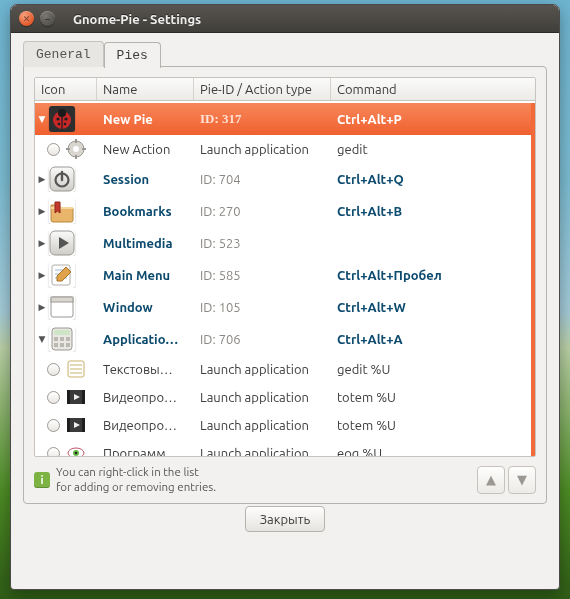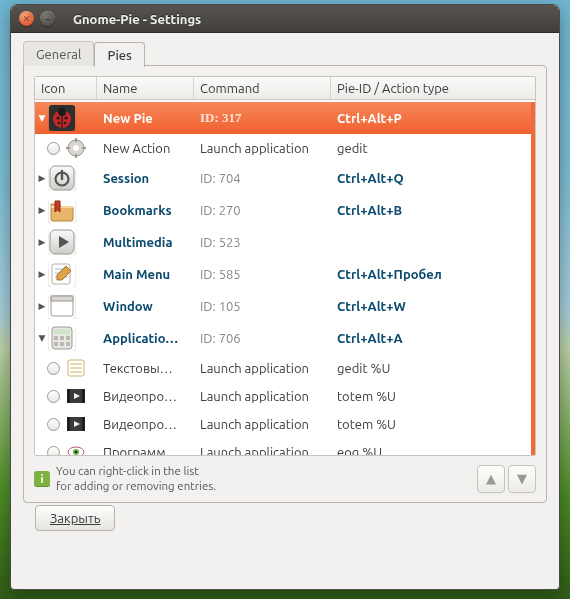--- a/index.html
+++ b/index.html
@@ -58,20 +58,21 @@
   }
   .tab {
     padding: 5px 12px 5px 12px;
     font-size: 13px;
     color: #3c3c3c;
     border: 1px solid transparent;
     border-bottom: none;
     border-radius: 4px 4px 0 0;
     margin-right: 0px;
     cursor: pointer;
+    font-family: Liberation Mono, monospace;
   }
   .tab.active {
     background: #f2f1f0;
     border-color: #b6b3ae;
     position: relative;
     top: 1px;
     font-weight: 500;
   }
   .tab.inactive {
     background: #e8e6e2;
@@ -181,23 +182,22 @@
   }
   .arrow-btn {
     width:28px; height:28px;
     border:1px solid #c6c3be; border-radius:4px;
     background: linear-gradient(to bottom,#fdfdfc,#ecebe8);
     display:inline-flex; align-items:center; justify-content:center;
     color:#9b9893;
     cursor:pointer;
   }
   .footer {
-    display:flex; justify-content:flex-start;
+    display:flex; justify-content:center;
     padding: 2px 12px 0 12px;
-    text-decoration: underline;
   }
   .btn {
     padding: 5px 14px;
     border:1px solid #b6b3ae; border-radius:4px;
     background: linear-gradient(to bottom,#fdfdfc,#e6e4e0);
     font-size:13px; color:#3c3c3c;
     cursor:pointer;
   }
   svg { display:block; }
 </style>
@@ -222,22 +222,22 @@
     <div class="tabs">
       <div class="tab inactive">General</div>
       <div class="tab active">Pies</div>
     </div>
 
     <div class="tab-panel">
       <div class="tree">
         <div class="tree-header">
           <div>Icon</div>
           <div>Name</div>
+          <div>Pie-ID / Action type</div>
           <div>Command</div>
-          <div>Pie-ID / Action type</div>
         </div>
         <div class="tree-body" id="tree-body">
             <div class="row top selected">
               <div class="c-icon">
                 <span class="expander">▼</span>
                 <span class="thumb">
                   <svg width="26" height="26" viewBox="0 0 26 26">
         <rect x="0" y="0" width="26" height="26" rx="3" fill="#2e2e2e"></rect>
         <circle cx="13" cy="14" r="9" fill="#c62828"></circle>
         <circle cx="13" cy="7" r="4" fill="#1b1b1b"></circle>

